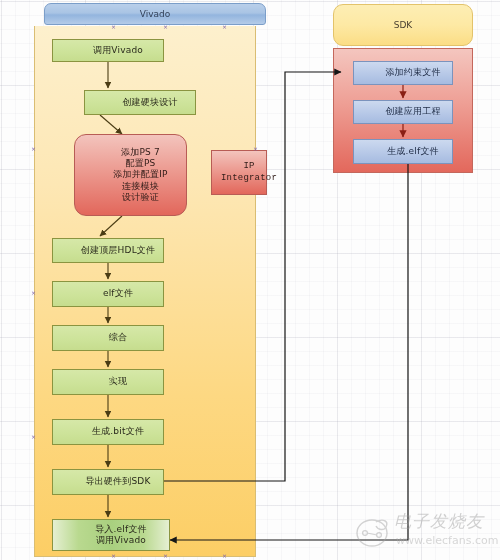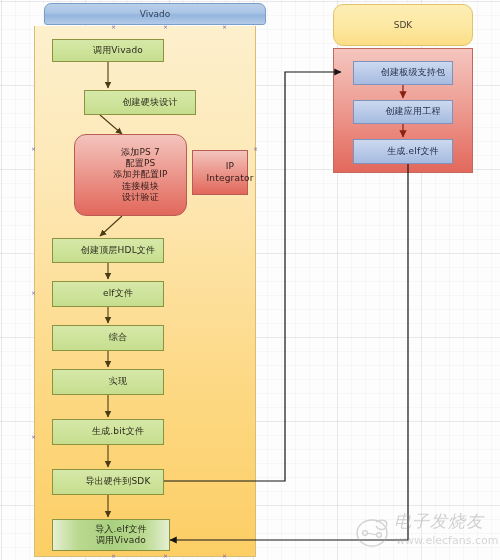--- a/index.html
+++ b/index.html
@@ -221,21 +221,21 @@
   </div>
 
   <div class="node node-red" style="left:74px; top:134px; width:113px; height:82px; white-space:pre-line;border-radius:12px;">
     <span>添加PS 7
 配置PS
 添加并配置IP
 连接模块
 设计验证</span>
   </div>
 
-  <div class="node node-red" style="left:192px; top:150px; width:56px; height:45px; white-space:pre-line;">
+  <div class="node node-red" style="left:211px; top:150px; width:56px; height:45px; white-space:pre-line;font-family:Liberation Mono, monospace;">
     <span>IP
 Integrator</span>
   </div>
 
   <div class="node node-green" style="left:52px; top:238px; width:112px; height:25px;">
     <span>创建顶层HDL文件</span>
   </div>
 
   <div class="node node-green" style="left:52px; top:281px; width:112px; height:26px;">
     <span>elf文件</span>
@@ -256,21 +256,21 @@
   <div class="node node-green" style="left:52px; top:419px; width:112px; height:26px;">
     <span>生成.bit文件</span>
   </div>
 
   <div class="node node-green-grad" style="left:52px; top:519px; width:118px; height:32px; white-space:pre-line;">
     <span>导入.elf文件
 调用Vivado</span>
   </div>
 
   <div class="node node-blue" style="left:353px; top:61px; width:100px; height:24px;">
-    <span>创建板级支持包</span>
+    <span>添加约束文件</span>
   </div>
 
   <div class="node node-blue" style="left:353px; top:100px; width:100px; height:24px;">
     <span>创建应用工程</span>
   </div>
 
   <div class="node node-blue" style="left:353px; top:139px; width:100px; height:25px;">
     <span>生成.elf文件</span>
   </div>
 

